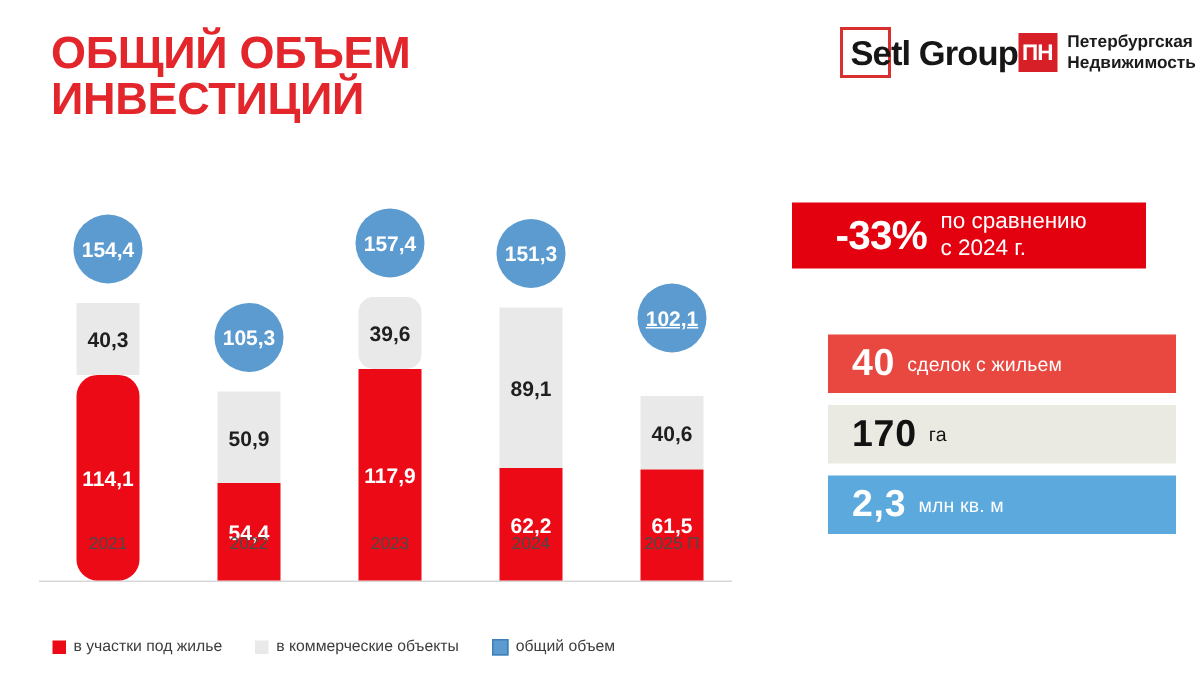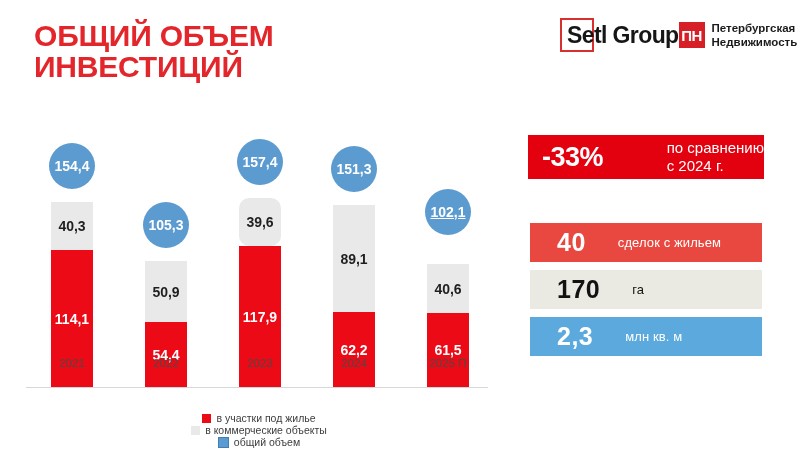--- a/index.html
+++ b/index.html
@@ -166,25 +166,24 @@
     left: -14px;
     text-align: center;
     color: #4a4a4a;
     font-size: 11.5px;
   }
 
   
   #legend {
     position: absolute;
     left: 24px;
-    top: 412px;
+    top: 425px;
     width: 470px;
     display: flex;
     align-items: center;
-    flex-direction: column;
   }
   .legend-item {
     display: flex;
     align-items: center;
     margin: 0 11px;
   }
   .legend-swatch {
     width: 9px;
     height: 9px;
     margin-right: 5px;
@@ -198,48 +197,46 @@
   
   #stat-hero {
     position: absolute;
     left: 528px;
     top: 135px;
     width: 236px;
     height: 44px;
     background: #e3000f;
     display: flex;
     align-items: center;
-    padding-left: 14px;
+    padding-left: 29px;
     box-sizing: border-box;
-    justify-content: space-between;
   }
   #hero-value {
     color: #ffffff;
     font-size: 27px;
     font-weight: bold;
     letter-spacing: -0.5px;
   }
   #hero-note {
     margin-left: 9px;
     color: #ffffff;
     font-size: 15px;
     font-weight: normal;
     line-height: 1.18;
   }
 
   .stat-card {
     position: absolute;
-    left: 530px;
+    left: 552px;
     width: 232px;
     height: 39px;
     display: flex;
     align-items: center;
-    padding-left: 27px;
+    padding-left: 16px;
     box-sizing: border-box;
-    gap: 24px;
   }
   #stat-deals {
     top: 223px;
     background: #e8483f;
   }
   #stat-area {
     top: 270px;
     background: #eaeae2;
   }
   #stat-sqm {
@@ -281,21 +278,21 @@
     </div>
   </div>
 </div>
 
 <div id="chart">
   <div id="plot"></div>
   <div id="axis-line"></div>
 <div class="bar-group" style="left: 27px; position: absolute;">
       <div class="bar-stack">
         <div class="seg seg-grey" style="height: 48px;">40,3</div>
-        <div class="seg seg-red" style="height: 137px;">114,1</div>
+        <div class="seg seg-red" style="height: 137px; border-radius: 14px;">114,1</div>
       </div>
       <div class="bubble" style="bottom: 198px;">154,4</div>
       <div class="x-label">2021</div>
     </div>
     <div class="bar-group" style="left: 121px; position: absolute;">
       <div class="bar-stack">
         <div class="seg seg-grey" style="height: 61px;">50,9</div>
         <div class="seg seg-red" style="height: 65px;">54,4</div>
       </div>
       <div class="bubble" style="bottom: 139px;">105,3</div>

